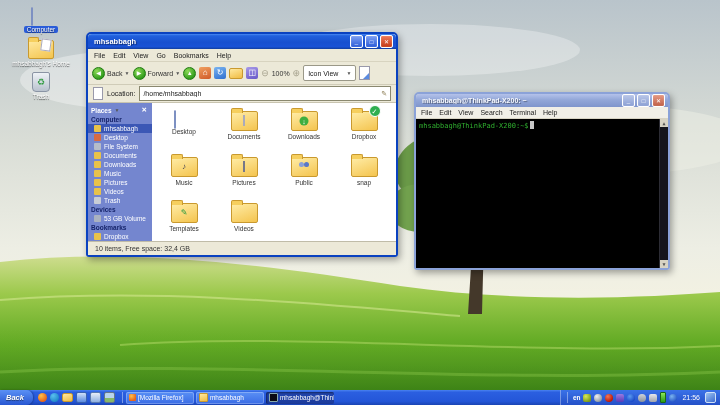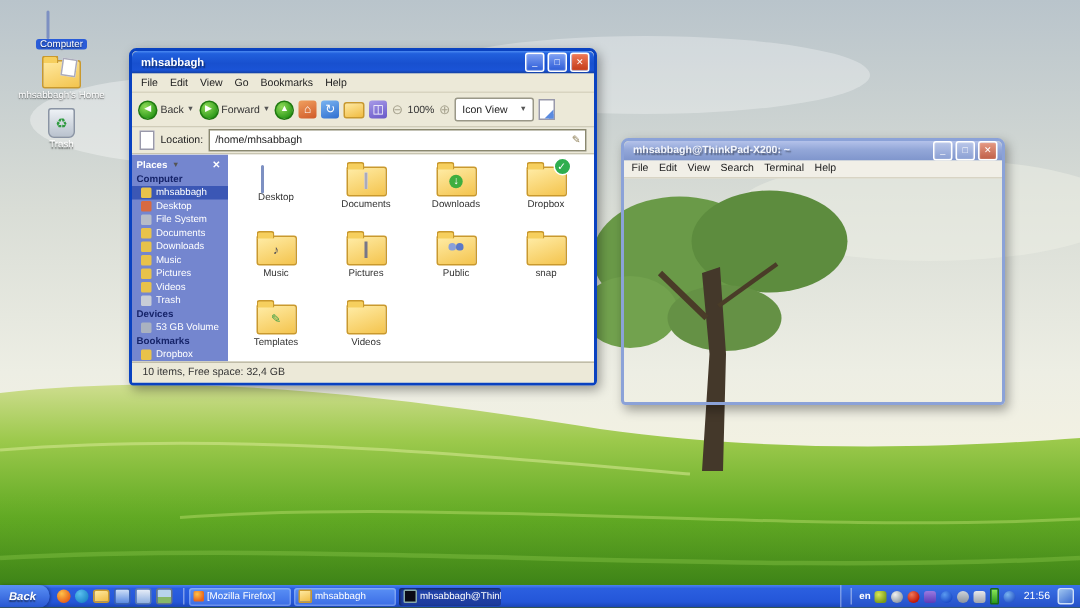--- a/index.html
+++ b/index.html
@@ -403,20 +403,27 @@
       </span>
     </div>
     <div class="term-menubar">
       <span>File</span>
       <span>Edit</span>
       <span>View</span>
       <span>Search</span>
       <span>Terminal</span>
       <span>Help</span>
     </div>
+    <div class="term-body">
+      <span class="prompt">mhsabbagh@ThinkPad-X200:~$</span><span class="cursor"></span>
+      <div class="term-scroll">
+        <span class="ts-arrow up">▲</span>
+        <span class="ts-arrow down">▼</span>
+      </div>
+    </div>
   </div>
 
   <div class="taskbar">
     <div class="menu-btn">Back</div>
     <div class="ql">
       <span class="qli round i-firefox"></span>
       <span class="qli round i-telegram"></span>
       <span class="qli i-folder"></span>
       <span class="qli i-doc"></span>
       <span class="qli i-doc2"></span>

